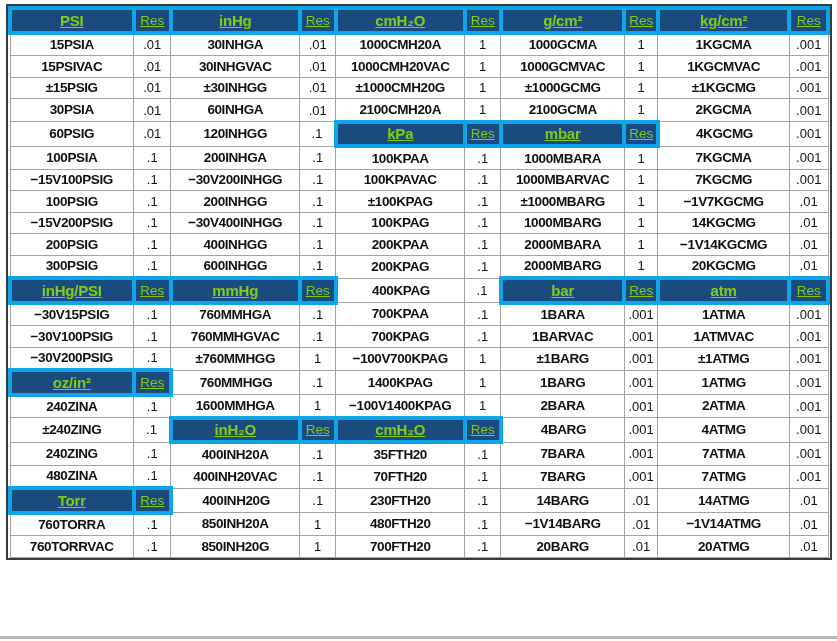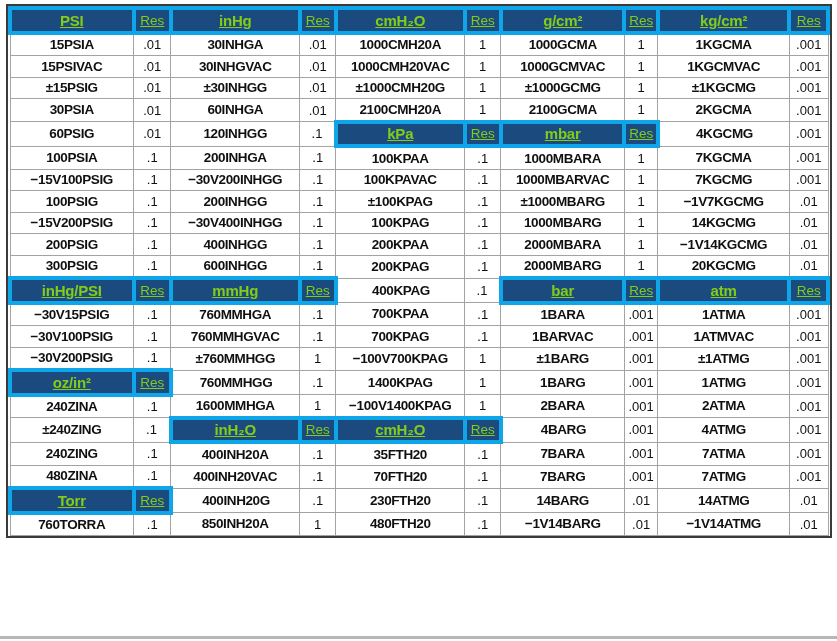--- a/index.html
+++ b/index.html
@@ -307,16 +307,28 @@
           <td class="res">.1</td>
           <td class="name">850INH20A</td>
           <td class="res">1</td>
           <td class="name">480FTH20</td>
           <td class="res">.1</td>
           <td class="name">−1V14BARG</td>
           <td class="res">.01</td>
           <td class="name">−1V14ATMG</td>
           <td class="res">.01</td>
         </tr>
+        <tr>
+          <td class="name">760TORRVAC</td>
+          <td class="res">.1</td>
+          <td class="name">850INH20G</td>
+          <td class="res">1</td>
+          <td class="name">700FTH20</td>
+          <td class="res">.1</td>
+          <td class="name">20BARG</td>
+          <td class="res">.01</td>
+          <td class="name">20ATMG</td>
+          <td class="res">.01</td>
+        </tr>
       </tbody>
   </table>
 </div>
 <div class="bottom-rule"></div>
 
 </body></html>

